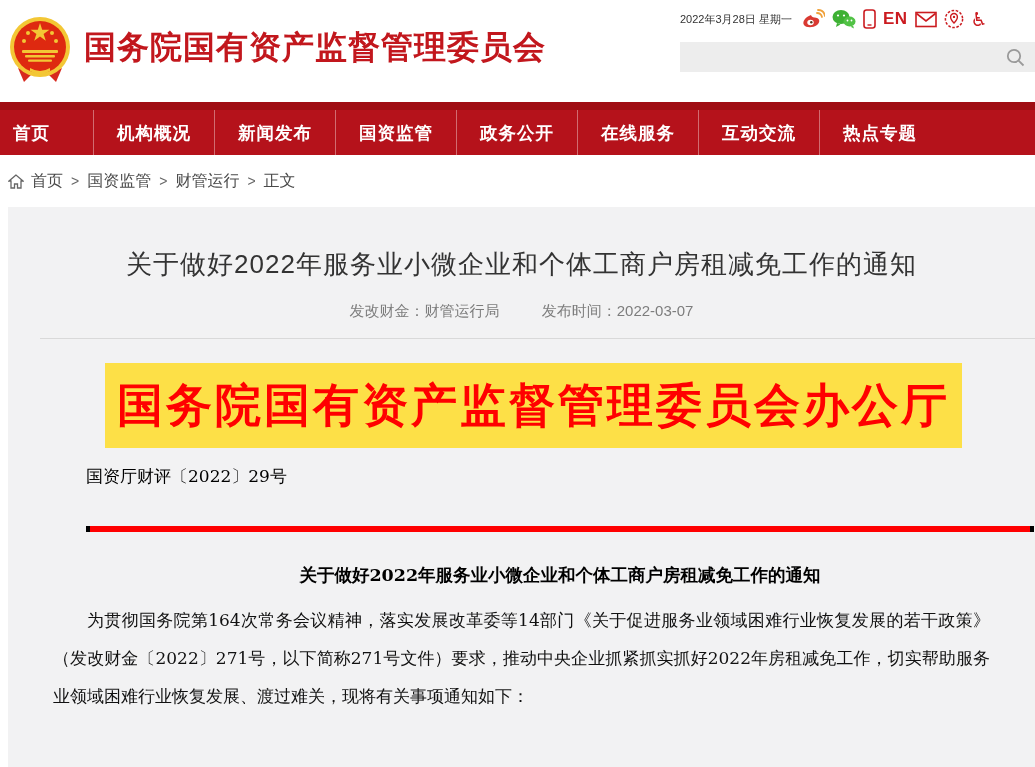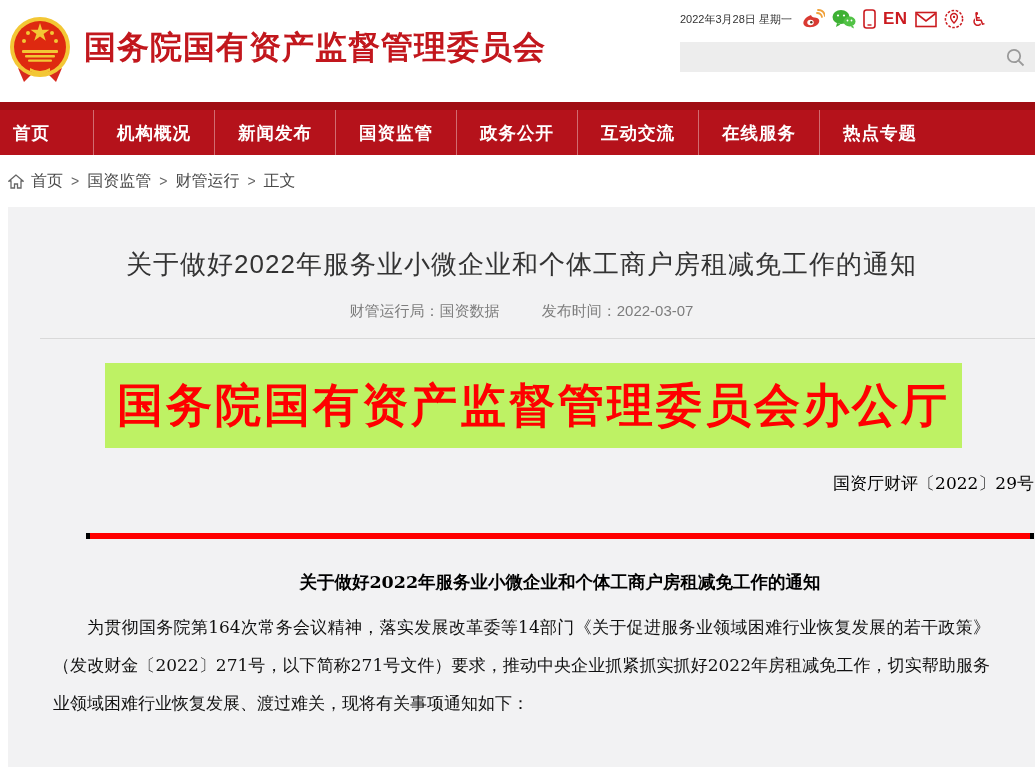--- a/index.html
+++ b/index.html
@@ -43,27 +43,27 @@
   .crumb-sep { font-size:14px; color:#666; margin:0 8px; }
   .crumb.last { cursor:default; }
 
   
   .panel { margin-left:8px; width:1027px; height:560px; background:#f2f2f3; overflow:hidden; }
   .art-title { margin-top:40px; text-align:center; font-size:26px; color:#333; letter-spacing:1px; }
   .art-meta { margin-top:20px; text-align:center; font-size:15px; color:#7d7d7d; }
   .art-meta .m2 { margin-left:38px;margin-top:17px; }
   .meta-divider { margin:17px 0 0 32px; border-top:1px solid #d9d9d9; }
 
-  .letterhead { margin-top:24px; margin-left:97px; width:857px; height:85px; background:#bef264;
+  .letterhead { margin-top:24px; margin-left:97px; width:857px; height:85px; background:#fde047;
     display:flex; align-items:center; justify-content:center;text-align:center; }
   .letterhead-text { font-family:"DejaVu Serif","Liberation Serif",serif; font-weight:bold;
     font-size:46px; color:#ff0000; letter-spacing:3px; white-space:nowrap; }
 
   .doc-area { margin-left:78px; width:948px; font-family:"DejaVu Serif","Liberation Serif",serif; }
-  .doc-number { margin-top:24px; text-align:right; font-size:17px; color:#000; }
+  .doc-number { margin-top:17px; text-align:left; font-size:17px; color:#000; }
   .red-line { margin-top:38px; height:6px; background:#ff0000;
     border-left:4px solid #000; border-right:4px solid #000; }
   .doc-title { margin-top:31px; text-align:center; font-size:17.5px; font-weight:bold; color:#000; }
 
   .doc-body { font-family:"DejaVu Serif","Liberation Serif",serif; font-size:17px; color:#111;
     line-height:38px; padding:0 45px; }
   .salutation { margin-top:23px; }
   .doc-body p.para { text-indent:2em; margin-top:14px; text-align:justify; }
 </style>
 </head>
@@ -139,43 +139,43 @@
   </div>
 </div>
 
 <div class="nav-strip"></div>
 <div class="nav">
   <div class="nav-item">首页</div>
   <div class="nav-item w">机构概况</div>
   <div class="nav-item w">新闻发布</div>
   <div class="nav-item w">国资监管</div>
   <div class="nav-item w">政务公开</div>
+  <div class="nav-item w">在线服务</div>
   <div class="nav-item w">互动交流</div>
-  <div class="nav-item w">在线服务</div>
   <div class="nav-item w">热点专题</div>
 </div>
 
 <div class="crumb-bar">
   <svg class="home-icon" width="16" height="15" viewBox="0 0 16 15">
     <path d="M8 1 L1 7 H3 V14 H6.5 V10 H9.5 V14 H13 V7 H15 Z" fill="none" stroke="#666" stroke-width="1.3"></path>
   </svg>
   <span class="crumb">首页</span>
   <span class="crumb-sep">&gt;</span>
   <span class="crumb">国资监管</span>
   <span class="crumb-sep">&gt;</span>
   <span class="crumb">财管运行</span>
   <span class="crumb-sep">&gt;</span>
   <span class="crumb last">正文</span>
 </div>
 
 <div class="panel">
   <div class="art-title">关于做好2022年服务业小微企业和个体工商户房租减免工作的通知</div>
 
   <div class="art-meta">
-    <span>财管运行局：</span><span>国资数据</span>
+    <span>发改财金：</span><span>财管运行局</span>
     <span class="m2">发布时间：</span><span>2022-03-07</span>
   </div>
 
   <div class="meta-divider"></div>
 
   <div class="letterhead">
     <span class="letterhead-text">国务院国有资产监督管理委员会办公厅</span>
   </div>
 
   <div class="doc-area">

